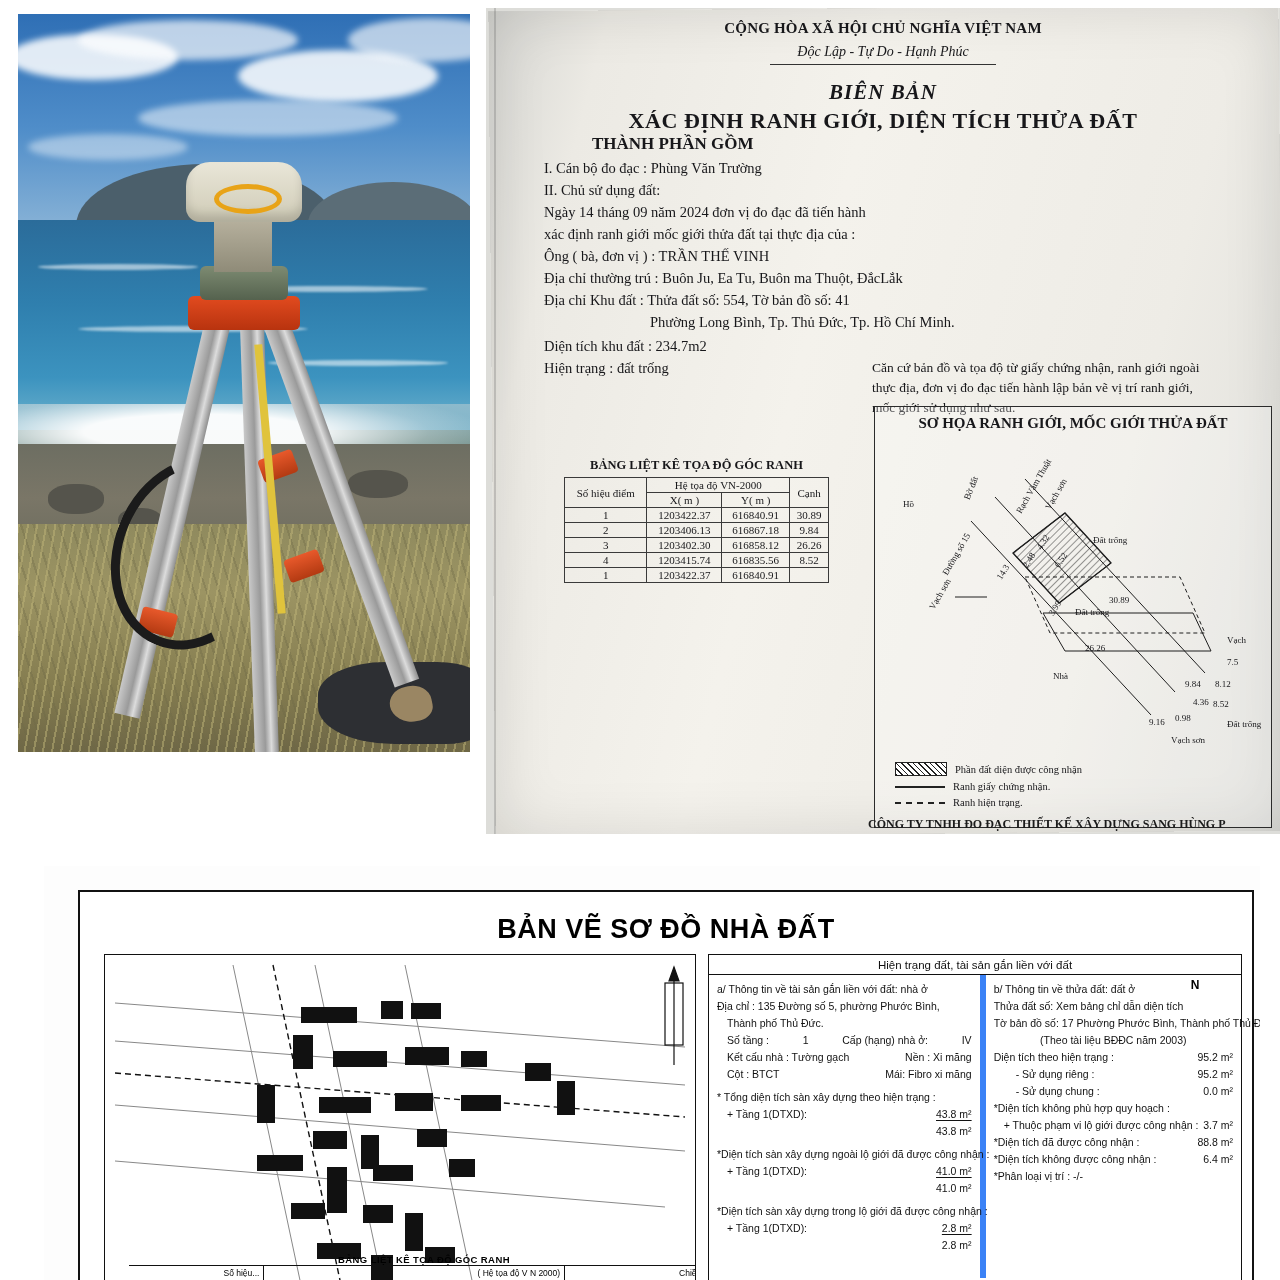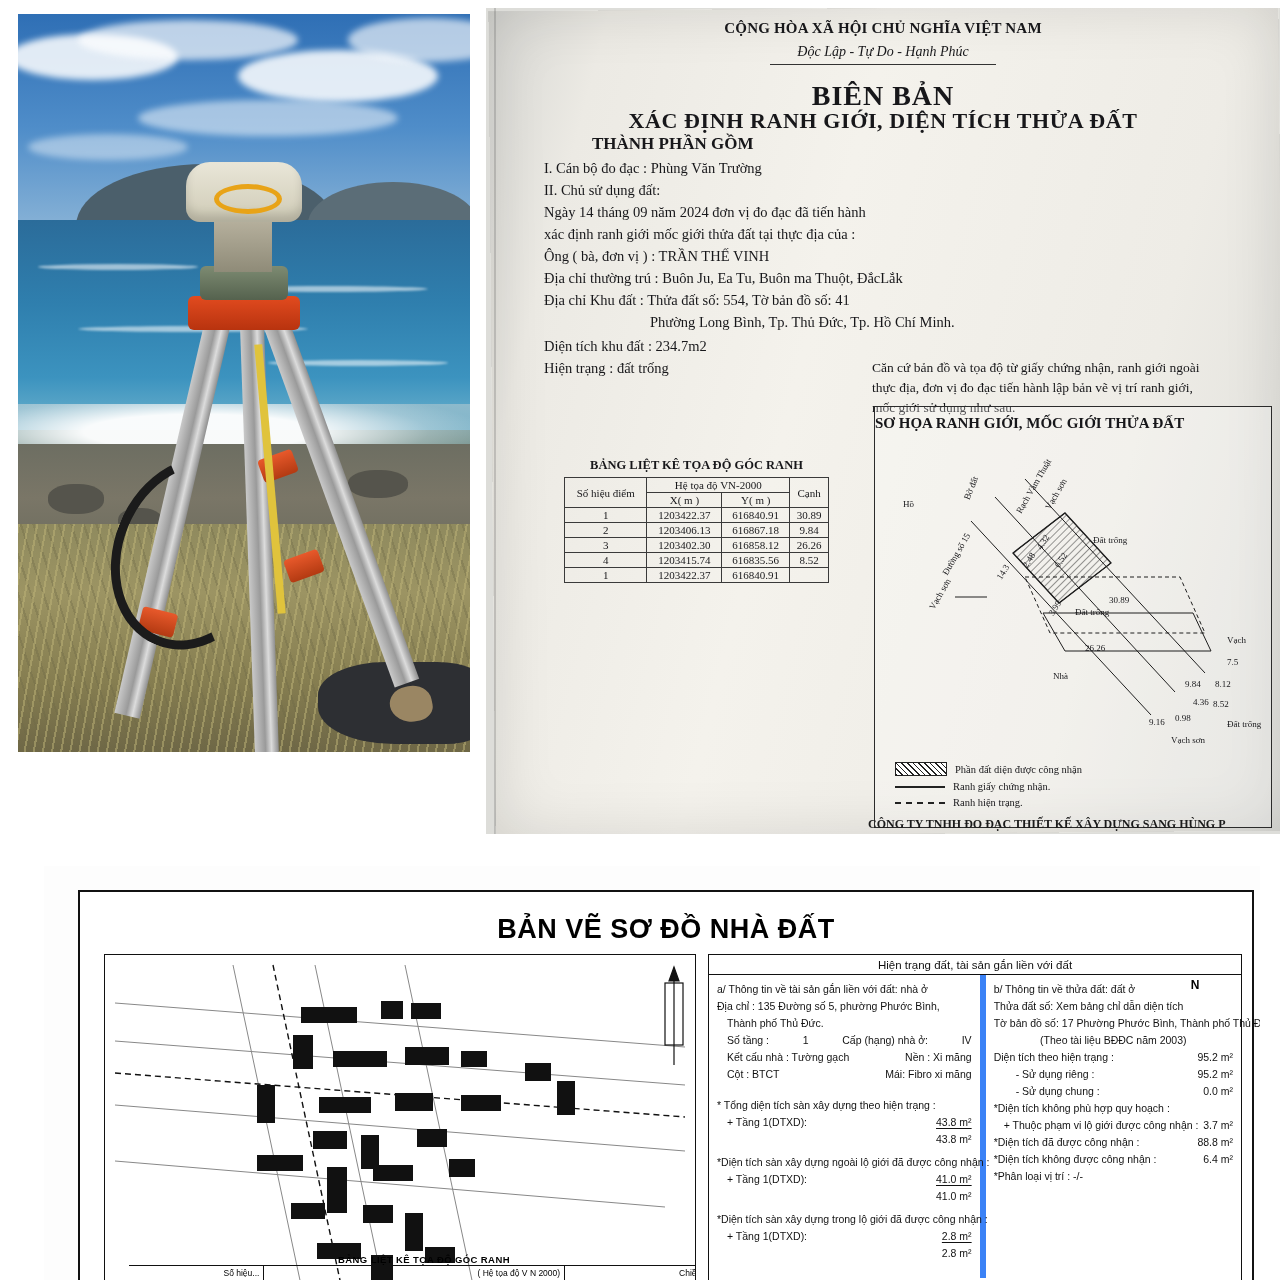--- a/index.html
+++ b/index.html
@@ -160,21 +160,21 @@
     position: absolute; left: 8px; top: 0; width: 2px; height: 826px;
     background: rgba(90,90,90,.25);
   }
   .dt-head { position: absolute; left: 0; right: 0; text-align: center; }
   .t-nation { top: 12px; font-size: 15px; font-weight: bold; letter-spacing:.2px;}
   .t-motto { top: 36px; font-size: 14px; font-style: italic; }
   .u-line {
     position: absolute; left: 50%; transform: translateX(-50%);
     top: 56px; width: 226px; height: 1px; background: #333;
   }
-  .t-bb { top: 72px; font-size: 28px; font-weight: bold; letter-spacing: 1px;}
+  .t-bb { top: 72px; font-size: 21px; font-weight: bold; letter-spacing: 1px; font-style: italic;}
   .t-bb2 { top: 100px; font-size: 22px; font-weight: bold; letter-spacing: .6px;}
   .dt-line {
     position: absolute;
     font-size: 14.5px;
     white-space: nowrap;
   }
   .dt-bold { font-weight: bold; font-size: 17px; }
   
   .coord-wrap {
     position: absolute; left: 78px; top: 450px; width: 265px;
@@ -193,21 +193,21 @@
   }
   table.coord th { font-size: 11px; }
   
   .sketch {
     position: absolute; left: 388px; top: 398px; width: 396px; height: 420px;
     border: 1px solid #2b2b2b;
     background: rgba(255,255,255,.25);
   }
   .sketch-title {
     position: absolute; left: 0; right: 0; top: 8px;
-    text-align: left; font-size: 15px; font-weight: bold;
+    text-align: center; font-size: 15px; font-weight: bold;
   }
   .sk-label { position: absolute; font-size: 9px; white-space: nowrap; }
   .legend-box {
     position: absolute; left: 20px; bottom: 14px; width: 360px; font-size: 10.5px;
   }
   .legend-row { display: flex; align-items: center; gap: 8px; margin-bottom: 5px;}
   .sw-hatch {
     width: 50px; height: 12px; border: 1px solid #222;
     background: repeating-linear-gradient(45deg, #222 0 1px, #fff 1px 4px);
   }
@@ -541,21 +541,21 @@
           </div>
           <div class="row ind1">
             <span>Kết cấu nhà : Tường gạch</span>
             <span>Nền : Xi măng</span>
           </div>
           <div class="row ind1">
             <span>Cột : BTCT</span>
             <span>Mái: Fibro xi măng</span>
           </div>
 
-          <div class="line" style="margin-top:14px">* Tổng diện tích sàn xây dựng theo hiện trạng :</div>
+          <div class="line" style="margin-top:6px">* Tổng diện tích sàn xây dựng theo hiện trạng :</div>
           <div class="row ind1">
             <span>+ Tầng 1(DTXD):</span>
             <span class="val ul" style="min-width:70px;text-align:right">43.8 m²</span>
           </div>
           <div class="row ind1">
             <span></span>
             <span class="val" style="min-width:70px;text-align:right">43.8 m²</span>
           </div>
 
           <div class="line" style="margin-top:6px">*Diện tích sàn xây dựng ngoài lộ giới đã được công nhận :</div>

